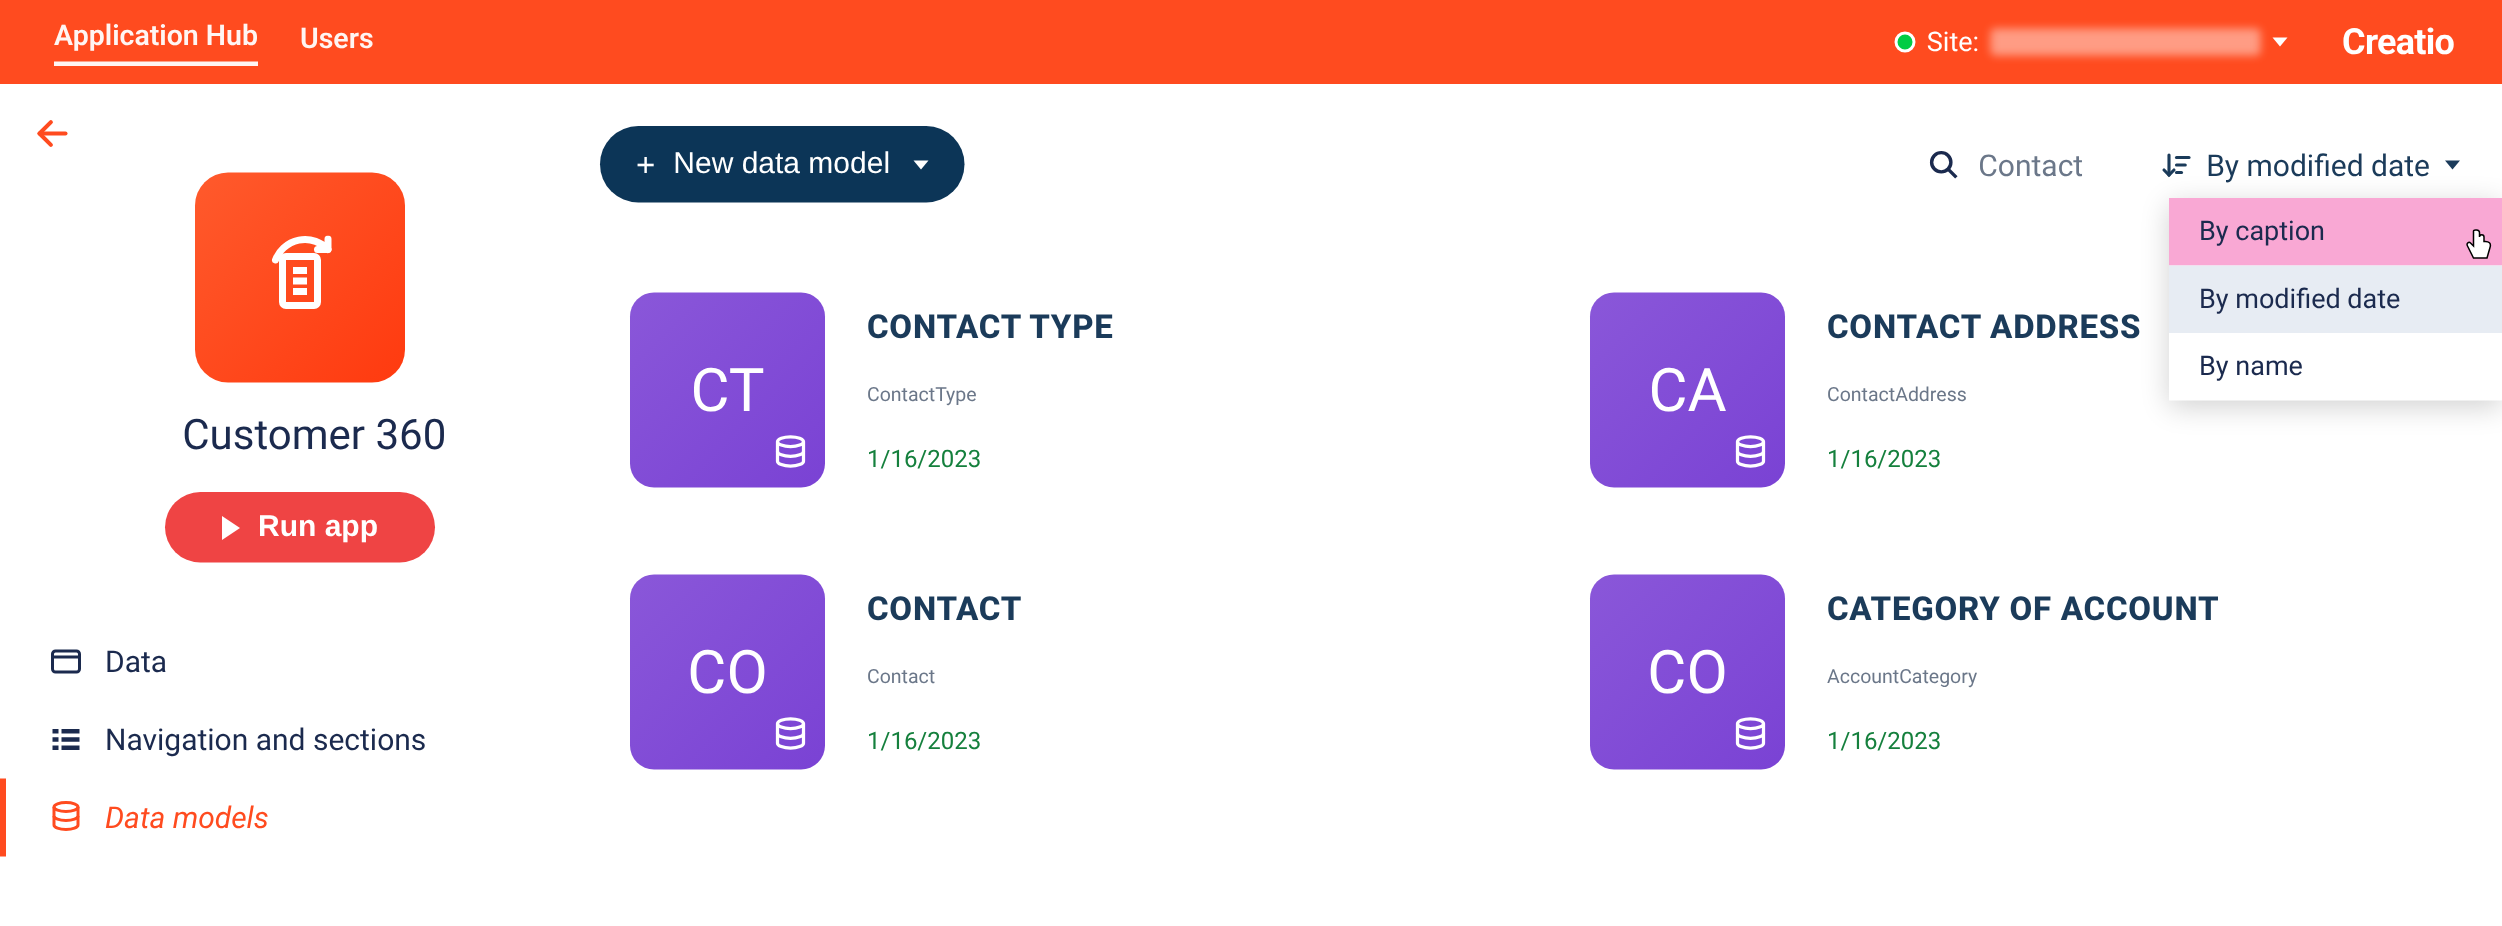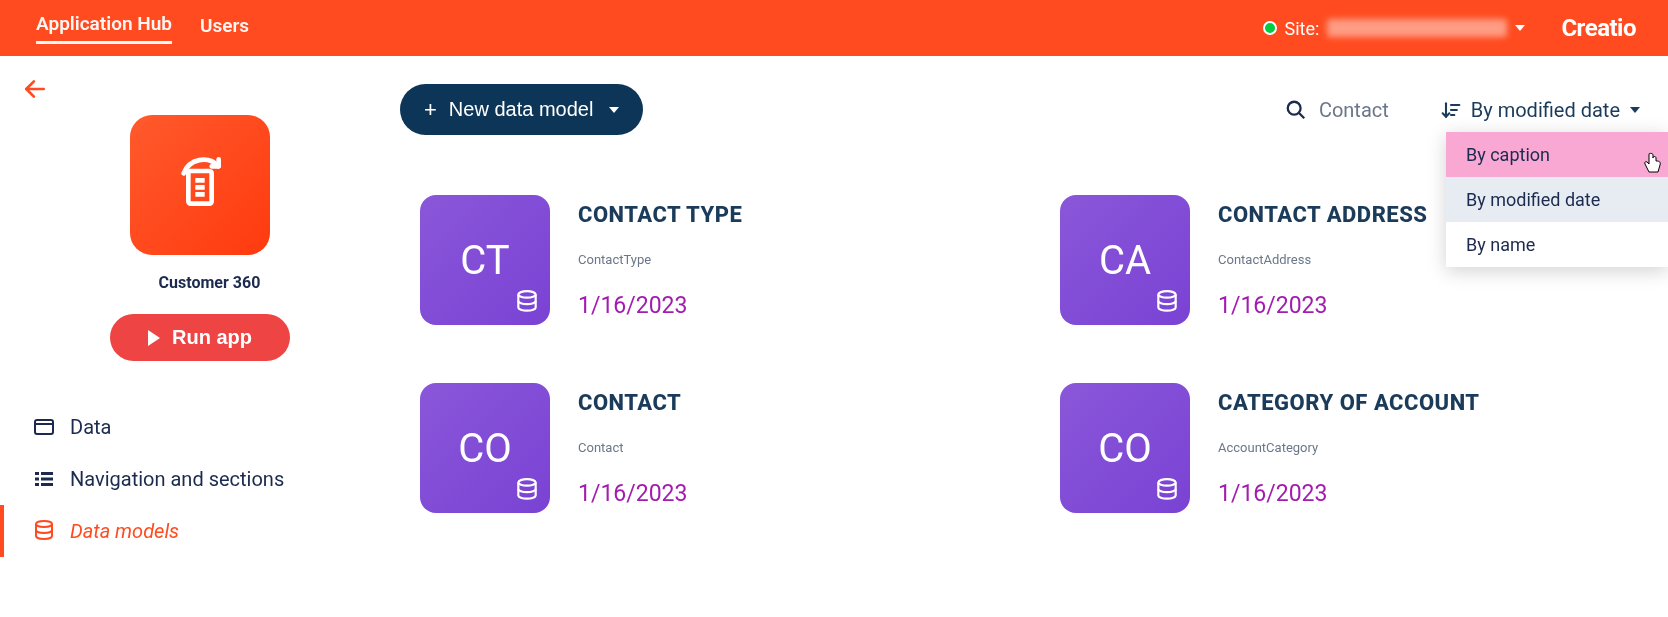--- a/index.html
+++ b/index.html
@@ -116,22 +116,22 @@
     align-items: center;
     justify-content: center;
     position: relative;
     overflow: hidden;
   }
   .app-tile-icon {
     color: #fff;
   }
   .app-title {
     margin-top: 18px;
-    font-size: 16px;
-    font-weight: 700;
+    font-size: 28px;
+    font-weight: 400;
     color: #1b2a4e;
     margin-left: 19px;
   }
   .run-btn {
     margin-top: 22px;
     background: #ef4444;
     color: #fff;
     border: none;
     font-size: 20px;
     font-weight: 600;
@@ -310,22 +310,22 @@
     font-size: 22px;
     font-weight: 800;
     color: #1b3b5a;
     letter-spacing: 0.5px;
   }
   .card-sub {
     font-size: 13px;
     color: #6b7789;
   }
   .card-date {
-    font-size: 23px;
-    color: #a21caf;
+    font-size: 16px;
+    color: #15803d;
   }
 </style>
 </head>
 <body>
 
 <div class="topbar">
   <div class="topbar-left">
     <div class="top-tab active">Application Hub</div>
     <div class="top-tab">Users</div>
   </div>

